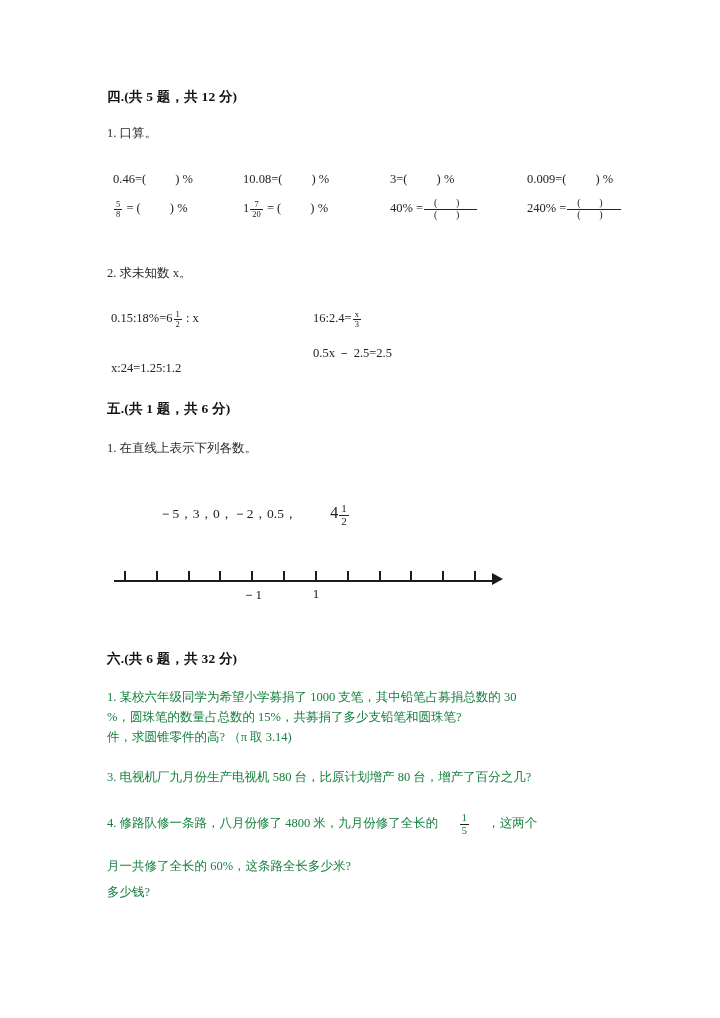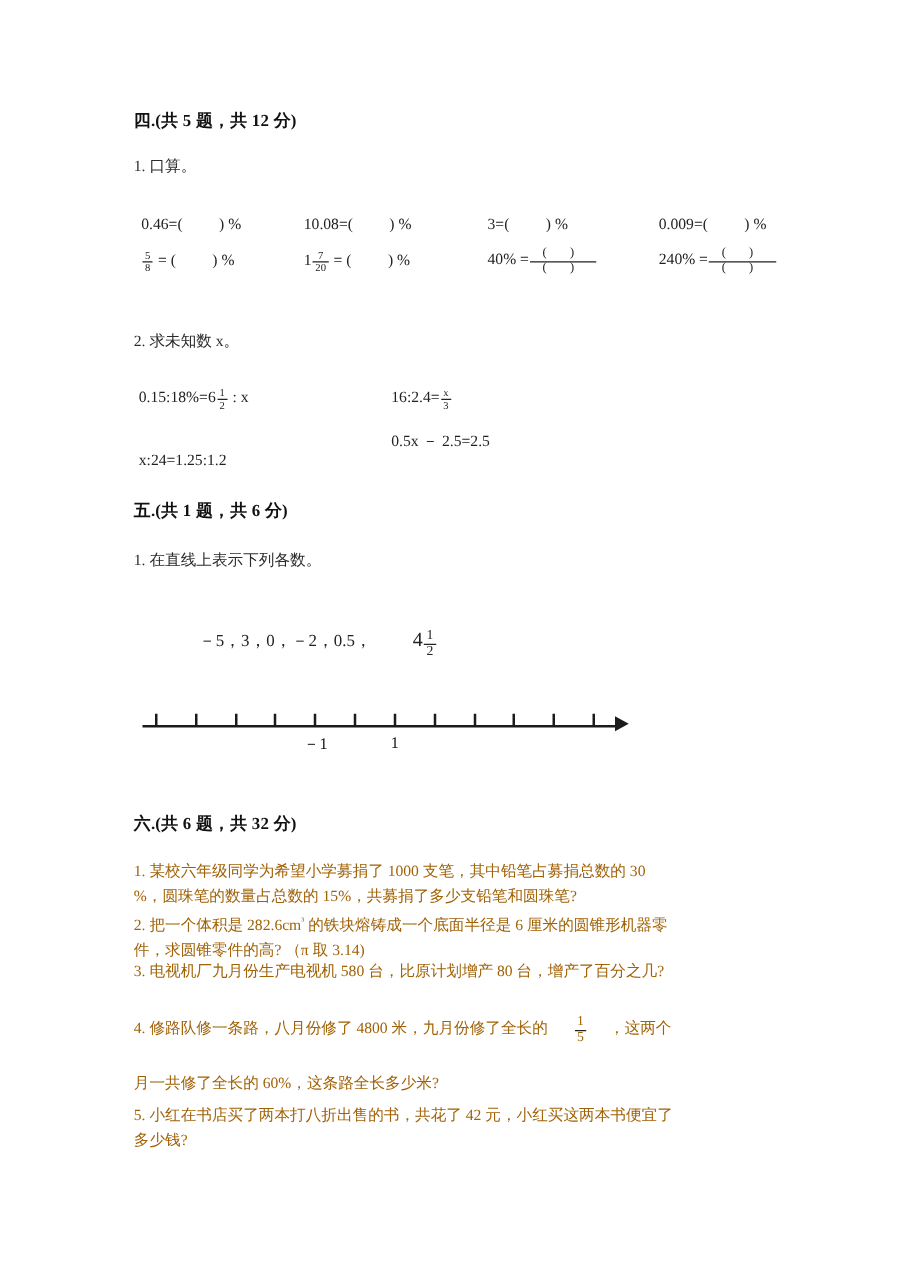--- a/index.html
+++ b/index.html
@@ -35,21 +35,21 @@
   .q-label {
     position: absolute;
     font-size: 12.5px;
     color: #2b2b2b;
     white-space: nowrap;
   }
   .body-line {
     position: absolute;
     font-size: 12.5px;
     line-height: 20px;
-    color: #a16207;
+    color: #15803d;
   }
   .mono-expr {
     position: absolute;
     font-size: 12.5px;
     white-space: nowrap;
     color: #222;
   }
 
   
   .frac {
@@ -245,23 +245,20 @@
     </div>
 
   <div class="section-head" style="left:107px; top:650px;">六.(共 6 题，共 32 分)</div>
 
   <div class="body-line" style="left:107px; top:687px; width:520px;">
     <div>1. 某校六年级同学为希望小学募捐了 1000 支笔，其中铅笔占募捐总数的 30</div>
     <div>%，圆珠笔的数量占总数的 15%，共募捐了多少支铅笔和圆珠笔?</div>
   </div>
 
   <div class="body-line" style="left:107px; top:727px; width:520px;">
-    <div>
-      <span>2. 把一个体积是 282.6cm</span><span class="sup3">³</span><span> 的铁块熔铸成一个底面半径是 6 厘米的圆锥形机器零</span>
-    </div>
     <div>件，求圆锥零件的高? （π 取 3.14)</div>
   </div>
 
   <div class="body-line" style="left:107px; top:767px; width:520px;">
     <div>3. 电视机厂九月份生产电视机 580 台，比原计划增产 80 台，增产了百分之几?</div>
   </div>
 
   <div class="body-line" style="left:107px; top:812px; width:540px;">
     <div>
       <span>4. 修路队修一条路，八月份修了 4800 米，九月份修了全长的</span>
@@ -269,17 +266,16 @@
       <span class="frac big" style="vertical-align:-0.5em;">
         <span class="num">1</span>
         <span class="den">5</span>
       </span>
       <span style="display:inline-block;width:14px;"></span><span>，这两个</span>
     </div>
     <div style="margin-top:20px;">月一共修了全长的 60%，这条路全长多少米?</div>
   </div>
 
   <div class="body-line" style="left:107px; top:882px; width:520px;">
-    <div>5. 小红在书店买了两本打八折出售的书，共花了 42 元，小红买这两本书便宜了</div>
     <div>多少钱?</div>
   </div>
 
 </div>
 
 </body></html>

